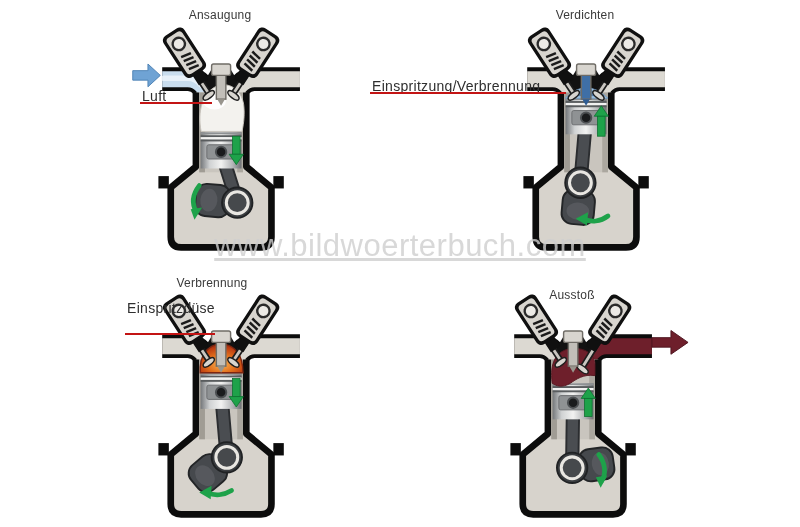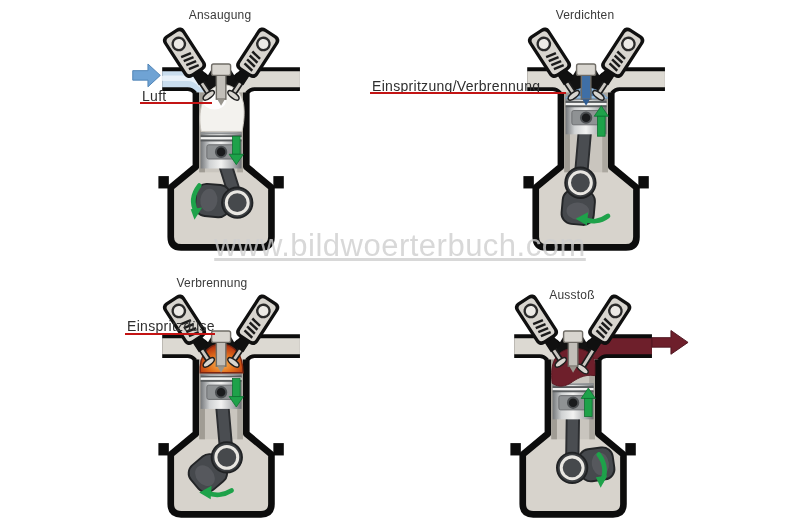--- a/index.html
+++ b/index.html
@@ -414,17 +414,17 @@
         </g>
       </g>
     </svg>
 
   <div class="lbl" style="left:142px;top:88px">Luft</div>
   <div class="leader" style="left:140px;top:102px;width:72px"></div>
 
   <div class="lbl" style="left:372px;top:78px">Einspritzung/Verbrennung</div>
   <div class="leader" style="left:370px;top:92px;width:196px"></div>
 
-  <div class="lbl" style="left:127px;top:318px">Einspritzdüse</div>
+  <div class="lbl" style="left:127px;top:300px">Einspritzdüse</div>
   <div class="leader" style="left:125px;top:333px;width:90px"></div>
 
   <div class="watermark">www.bildwoerterbuch.com</div>
 </div>
 
 </body></html>

